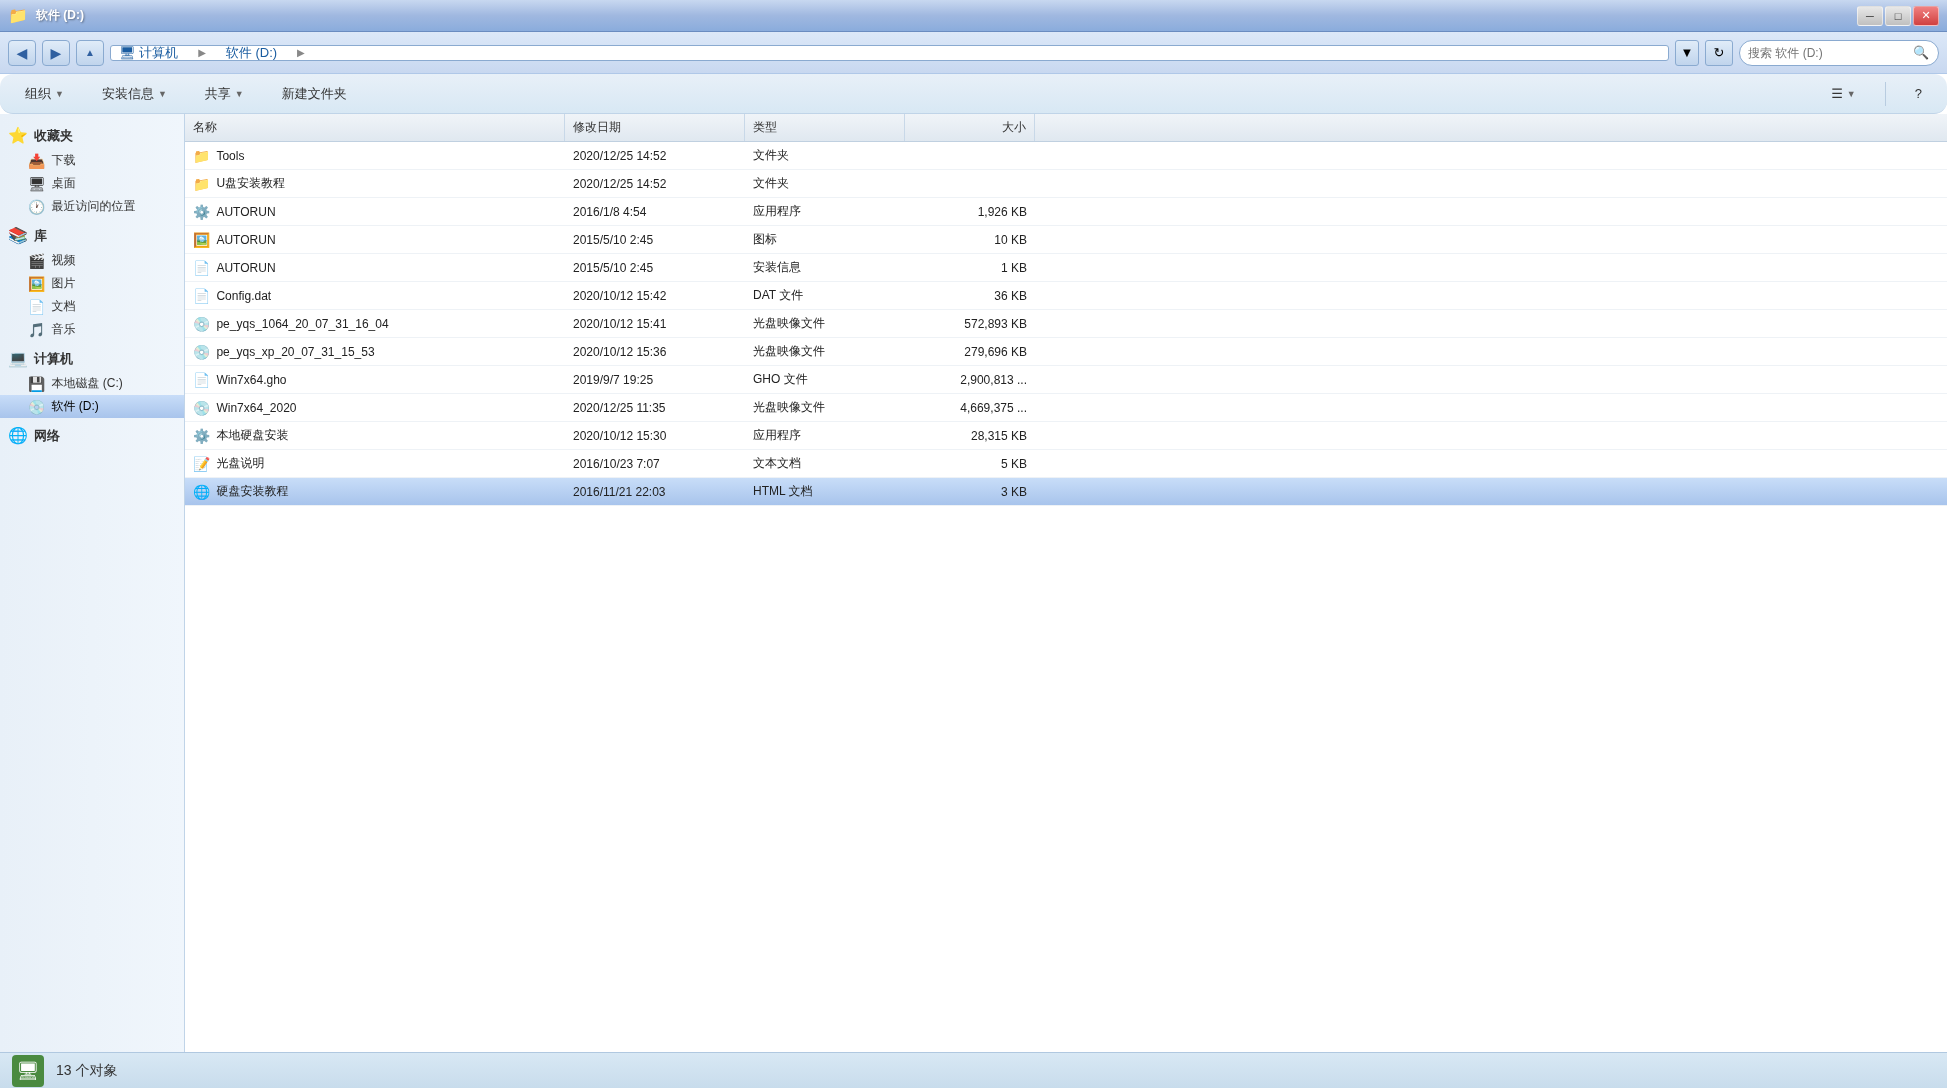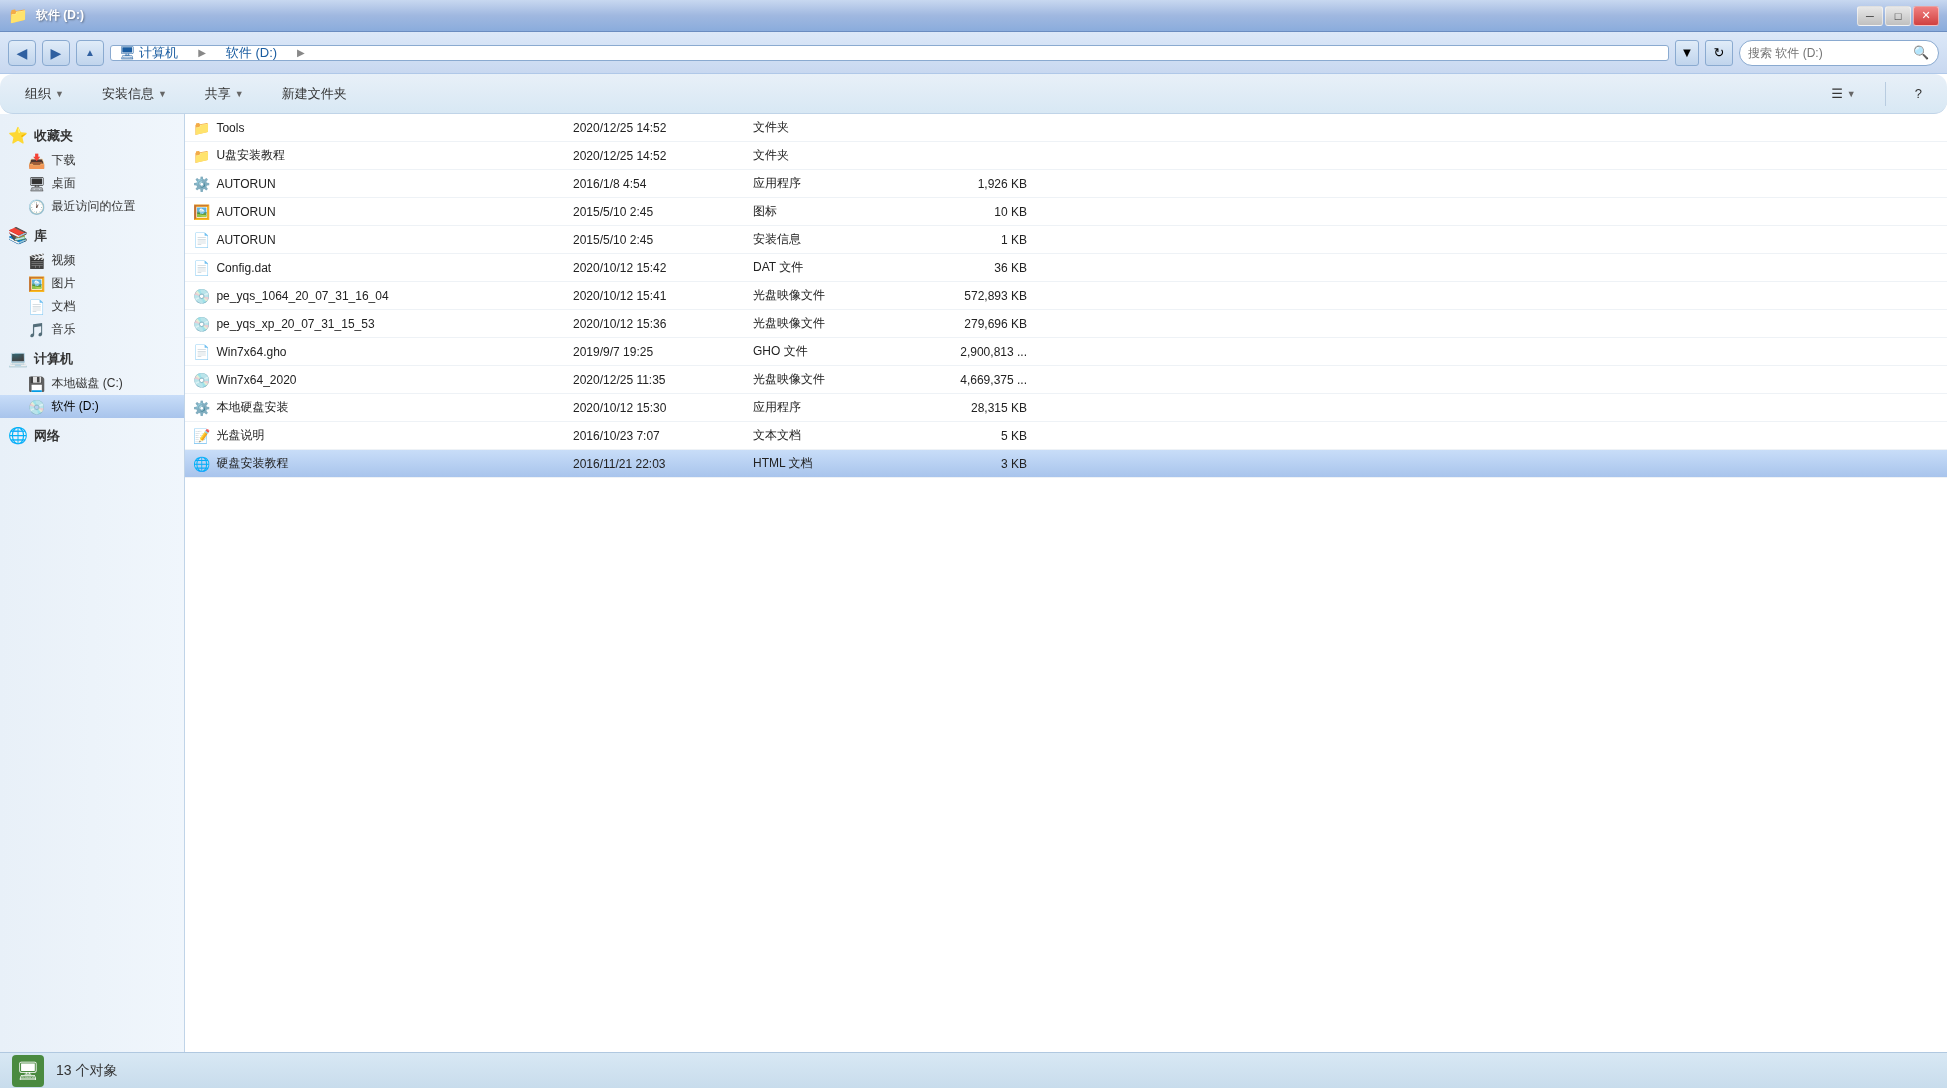--- a/index.html
+++ b/index.html
@@ -426,20 +426,34 @@
     <div class="sidebar-section">
       <div class="sidebar-section-header">
         <span class="icon">🌐</span>
         <span>网络</span>
       </div>
     </div>
   </div>
 
   <div class="file-area">
 
+    <div class="column-header">
+      <div class="col-header col-name">
+        <span>名称</span>
+      </div>
+      <div class="col-header col-date">
+        <span>修改日期</span>
+      </div>
+      <div class="col-header col-type">
+        <span>类型</span>
+      </div>
+      <div class="col-header col-size">
+        <span>大小</span>
+      </div>
+    </div>
 
     <div class="file-list" id="file-list">
     <div class="file-row">
           <div class="file-cell name-cell">
             <span class="file-icon">📁</span>
             <span>Tools</span>
           </div>
           <div class="file-cell date-cell">2020/12/25 14:52</div>
           <div class="file-cell type-cell">文件夹</div>
           <div class="file-cell size-cell"></div>

